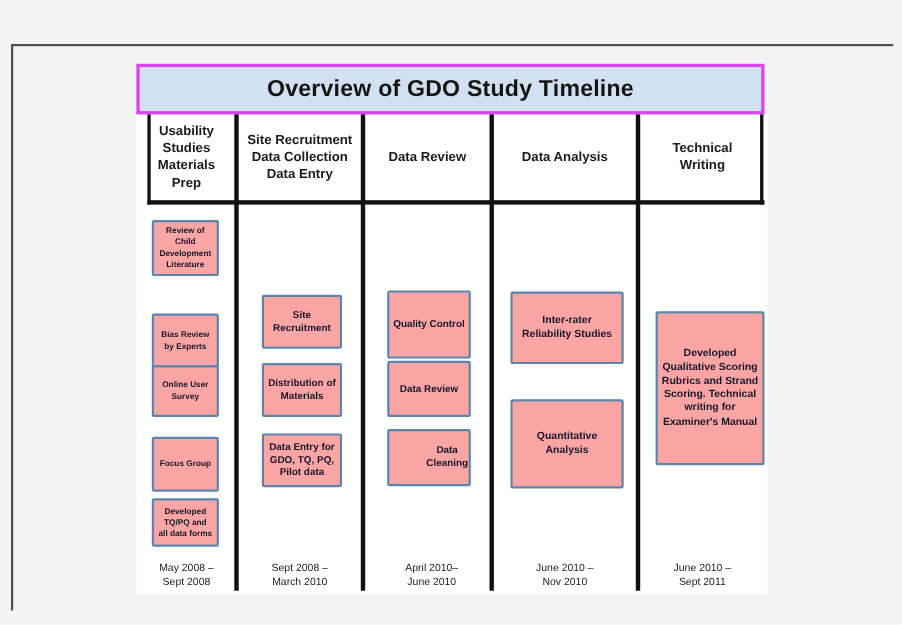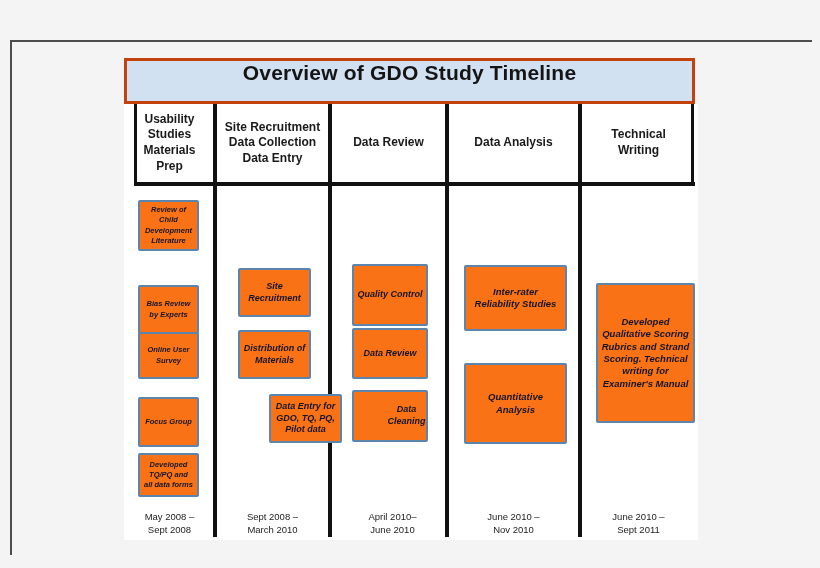--- a/index.html
+++ b/index.html
@@ -12,42 +12,42 @@
   }
   .abs{position:absolute;box-sizing:border-box;}
   
   .frame-top{left:10px;top:40px;width:802px;height:2px;background:#4d4d4d;}
   .frame-left{left:10px;top:40px;width:2px;height:515px;background:#4d4d4d;}
   
   .table-bg{left:124px;top:104px;width:574px;height:436px;background:#ffffff;}
   
   .title-box{
     left:124px;top:58px;width:571px;height:46px;
-    background:#d2e1f1;border:3px solid #c2410c;
-    display:flex;align-items:flex-start;justify-content:center;
+    background:#d2e1f1;border:3px solid #d946ef;
+    display:flex;align-items:center;justify-content:center;
   }
   .title-box span{
     font-size:21px;font-weight:bold;color:#141414;letter-spacing:.2px;
   }
   
   .hdr{
     top:104px;height:78px;
     display:flex;align-items:center;justify-content:center;
     text-align:center;font-size:12px;font-weight:bold;color:#1a1a1a;
     line-height:1.3;white-space:pre-line;
   }
   
   .vline{background:#111;}
   .hline{background:#111;}
   
   .box{
-    background:#f97316;border:2px solid #5c85ad;border-radius:2px;
+    background:#fca5a5;border:2px solid #5c85ad;border-radius:2px;
     display:flex;align-items:center;justify-content:center;
     text-align:center;white-space:pre-line;
-    font-weight:bold;color:#15152a;line-height:1.3;font-style:italic;
+    font-weight:bold;color:#15152a;line-height:1.3;
   }
   .fs7{font-size:7.5px;line-height:1.35;}
   .fs9{font-size:9px;}
   .fs95{font-size:9.5px;}
   
   .date{
     top:508px;height:30px;
     display:flex;align-items:center;justify-content:center;
     text-align:center;font-size:9.5px;color:#1c1c1c;
     line-height:1.4;white-space:pre-line;
@@ -99,21 +99,21 @@
 Survey</div>
   <div class="abs box fs7" style="left:138px;top:397px;width:61px;height:50px;">Focus Group</div>
   <div class="abs box fs7" style="left:138px;top:453px;width:61px;height:44px;">Developed
 TQ/PQ and
 all data forms</div>
 
   <div class="abs box fs9" style="left:238px;top:268px;width:73px;height:49px;">Site
 Recruitment</div>
   <div class="abs box fs9" style="left:238px;top:330px;width:73px;height:49px;">Distribution of
 Materials</div>
-  <div class="abs box fs9" style="left:238px;top:394px;width:73px;height:49px;margin-left:31px;">Data Entry for
+  <div class="abs box fs9" style="left:238px;top:394px;width:73px;height:49px;">Data Entry for
 GDO, TQ, PQ,
 Pilot data</div>
 
   <div class="abs box fs9" style="left:352px;top:264px;width:76px;height:62px;">Quality Control</div>
   <div class="abs box fs9" style="left:352px;top:328px;width:76px;height:51px;">Data Review</div>
   <div class="abs box fs9" style="left:352px;top:390px;width:76px;height:52px;padding-left:33px;">Data Cleaning</div>
 
   <div class="abs box fs95" style="left:464px;top:265px;width:103px;height:66px;">Inter-rater
 Reliability Studies</div>
   <div class="abs box fs95" style="left:464px;top:363px;width:103px;height:81px;">Quantitative

